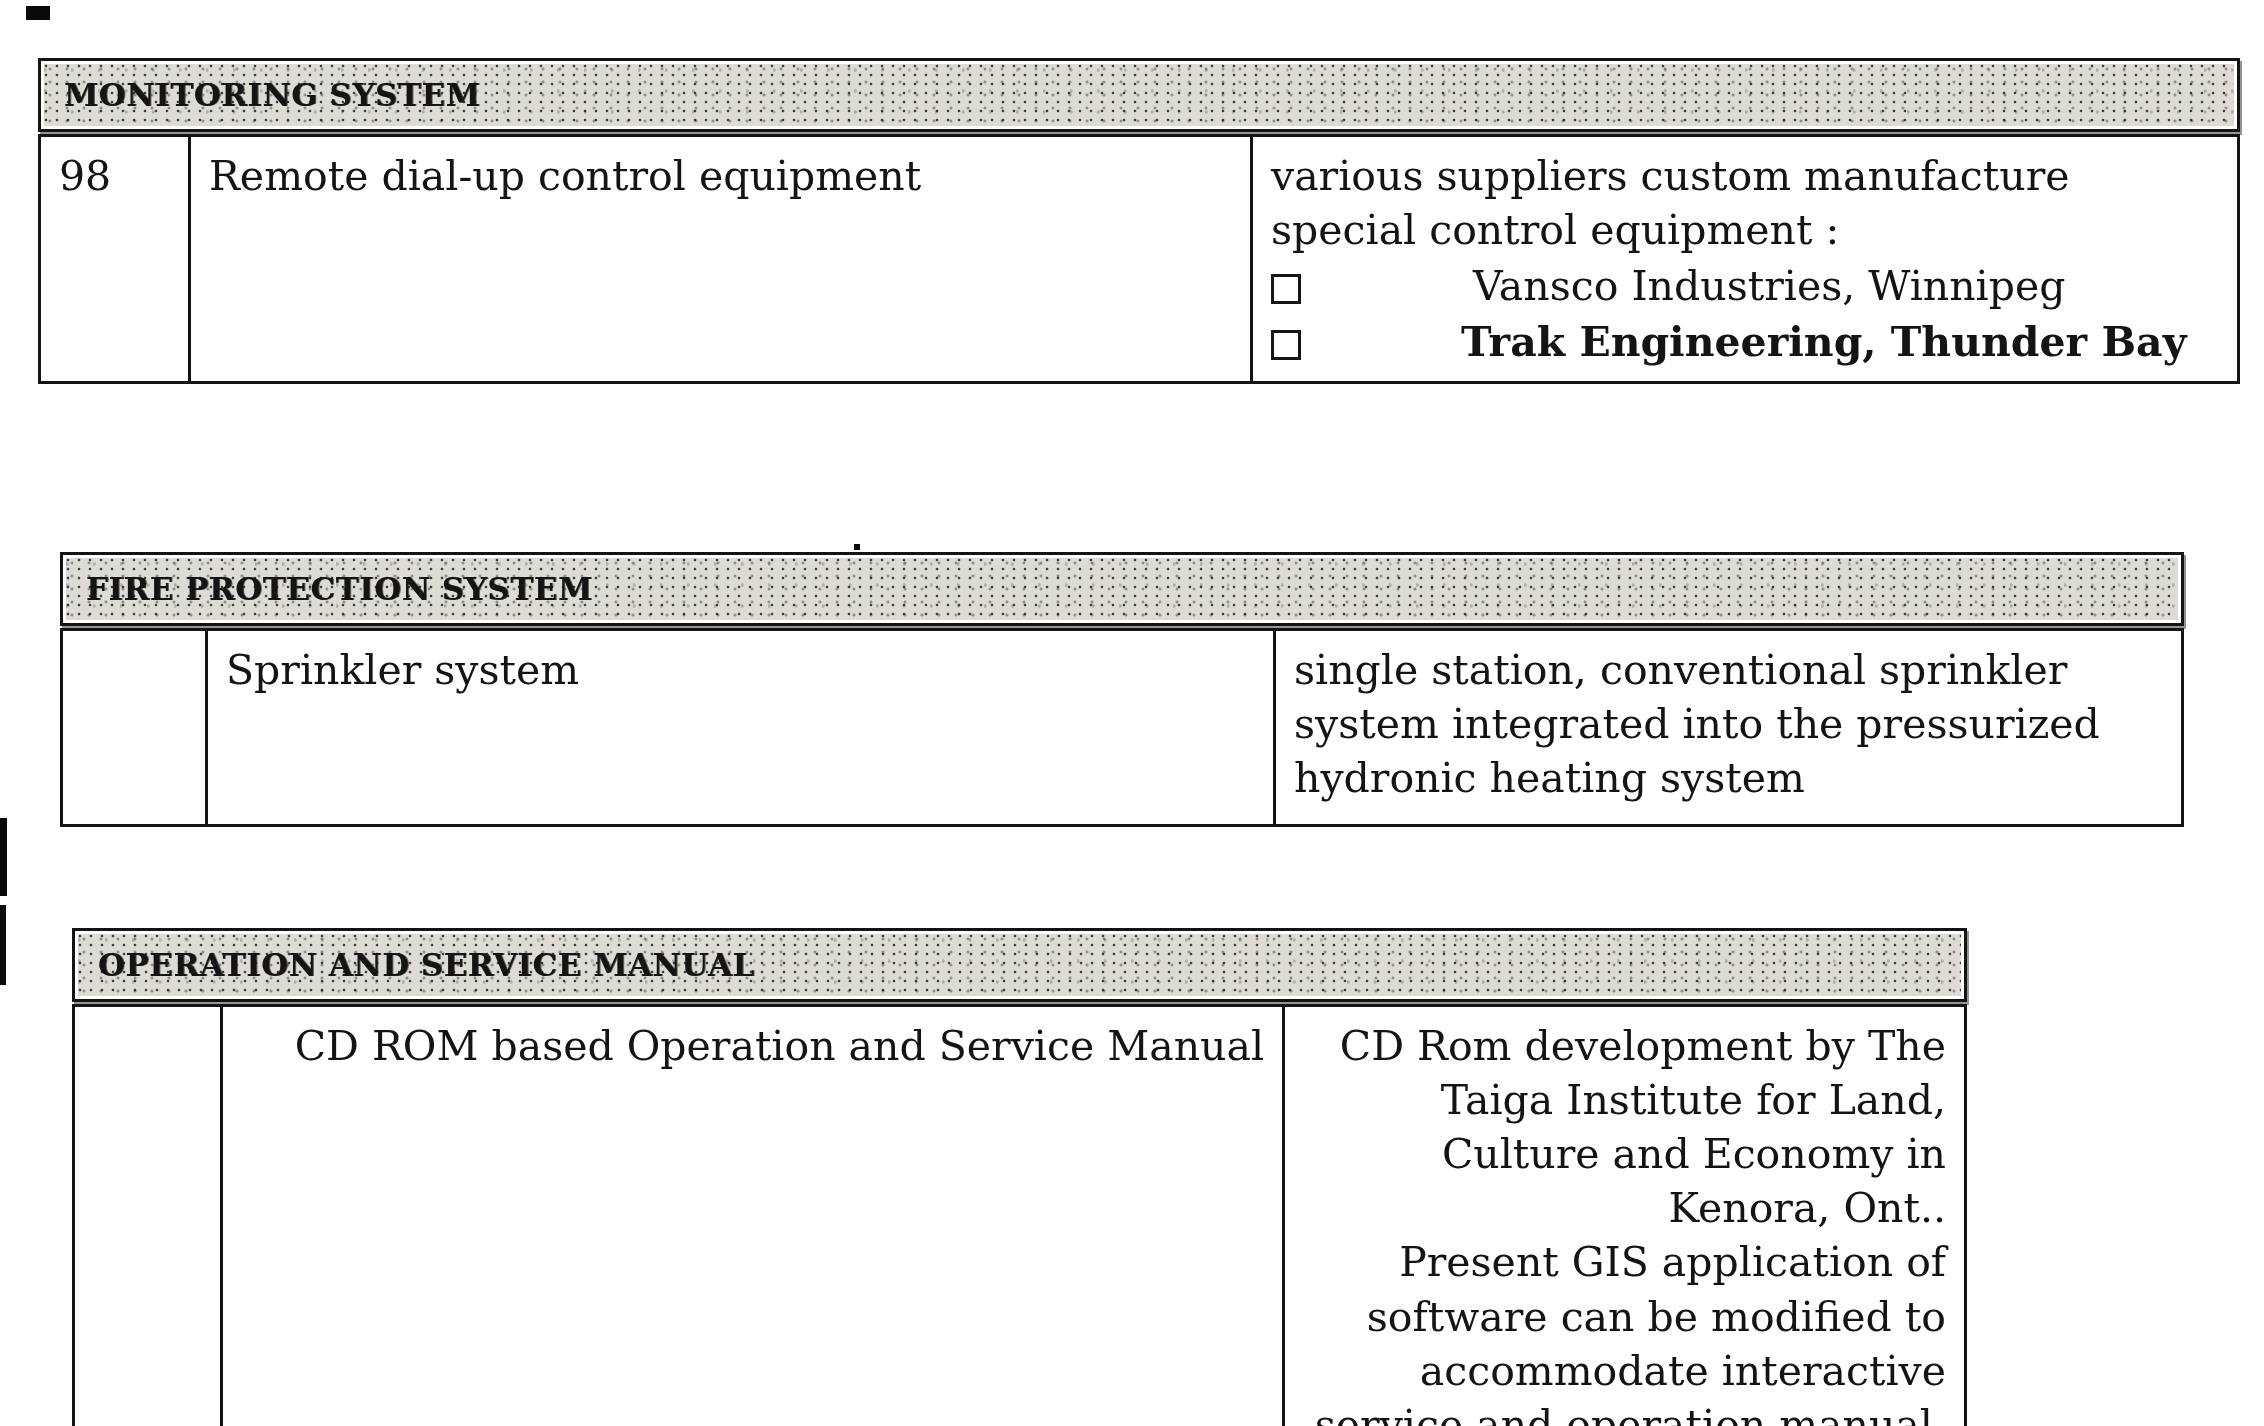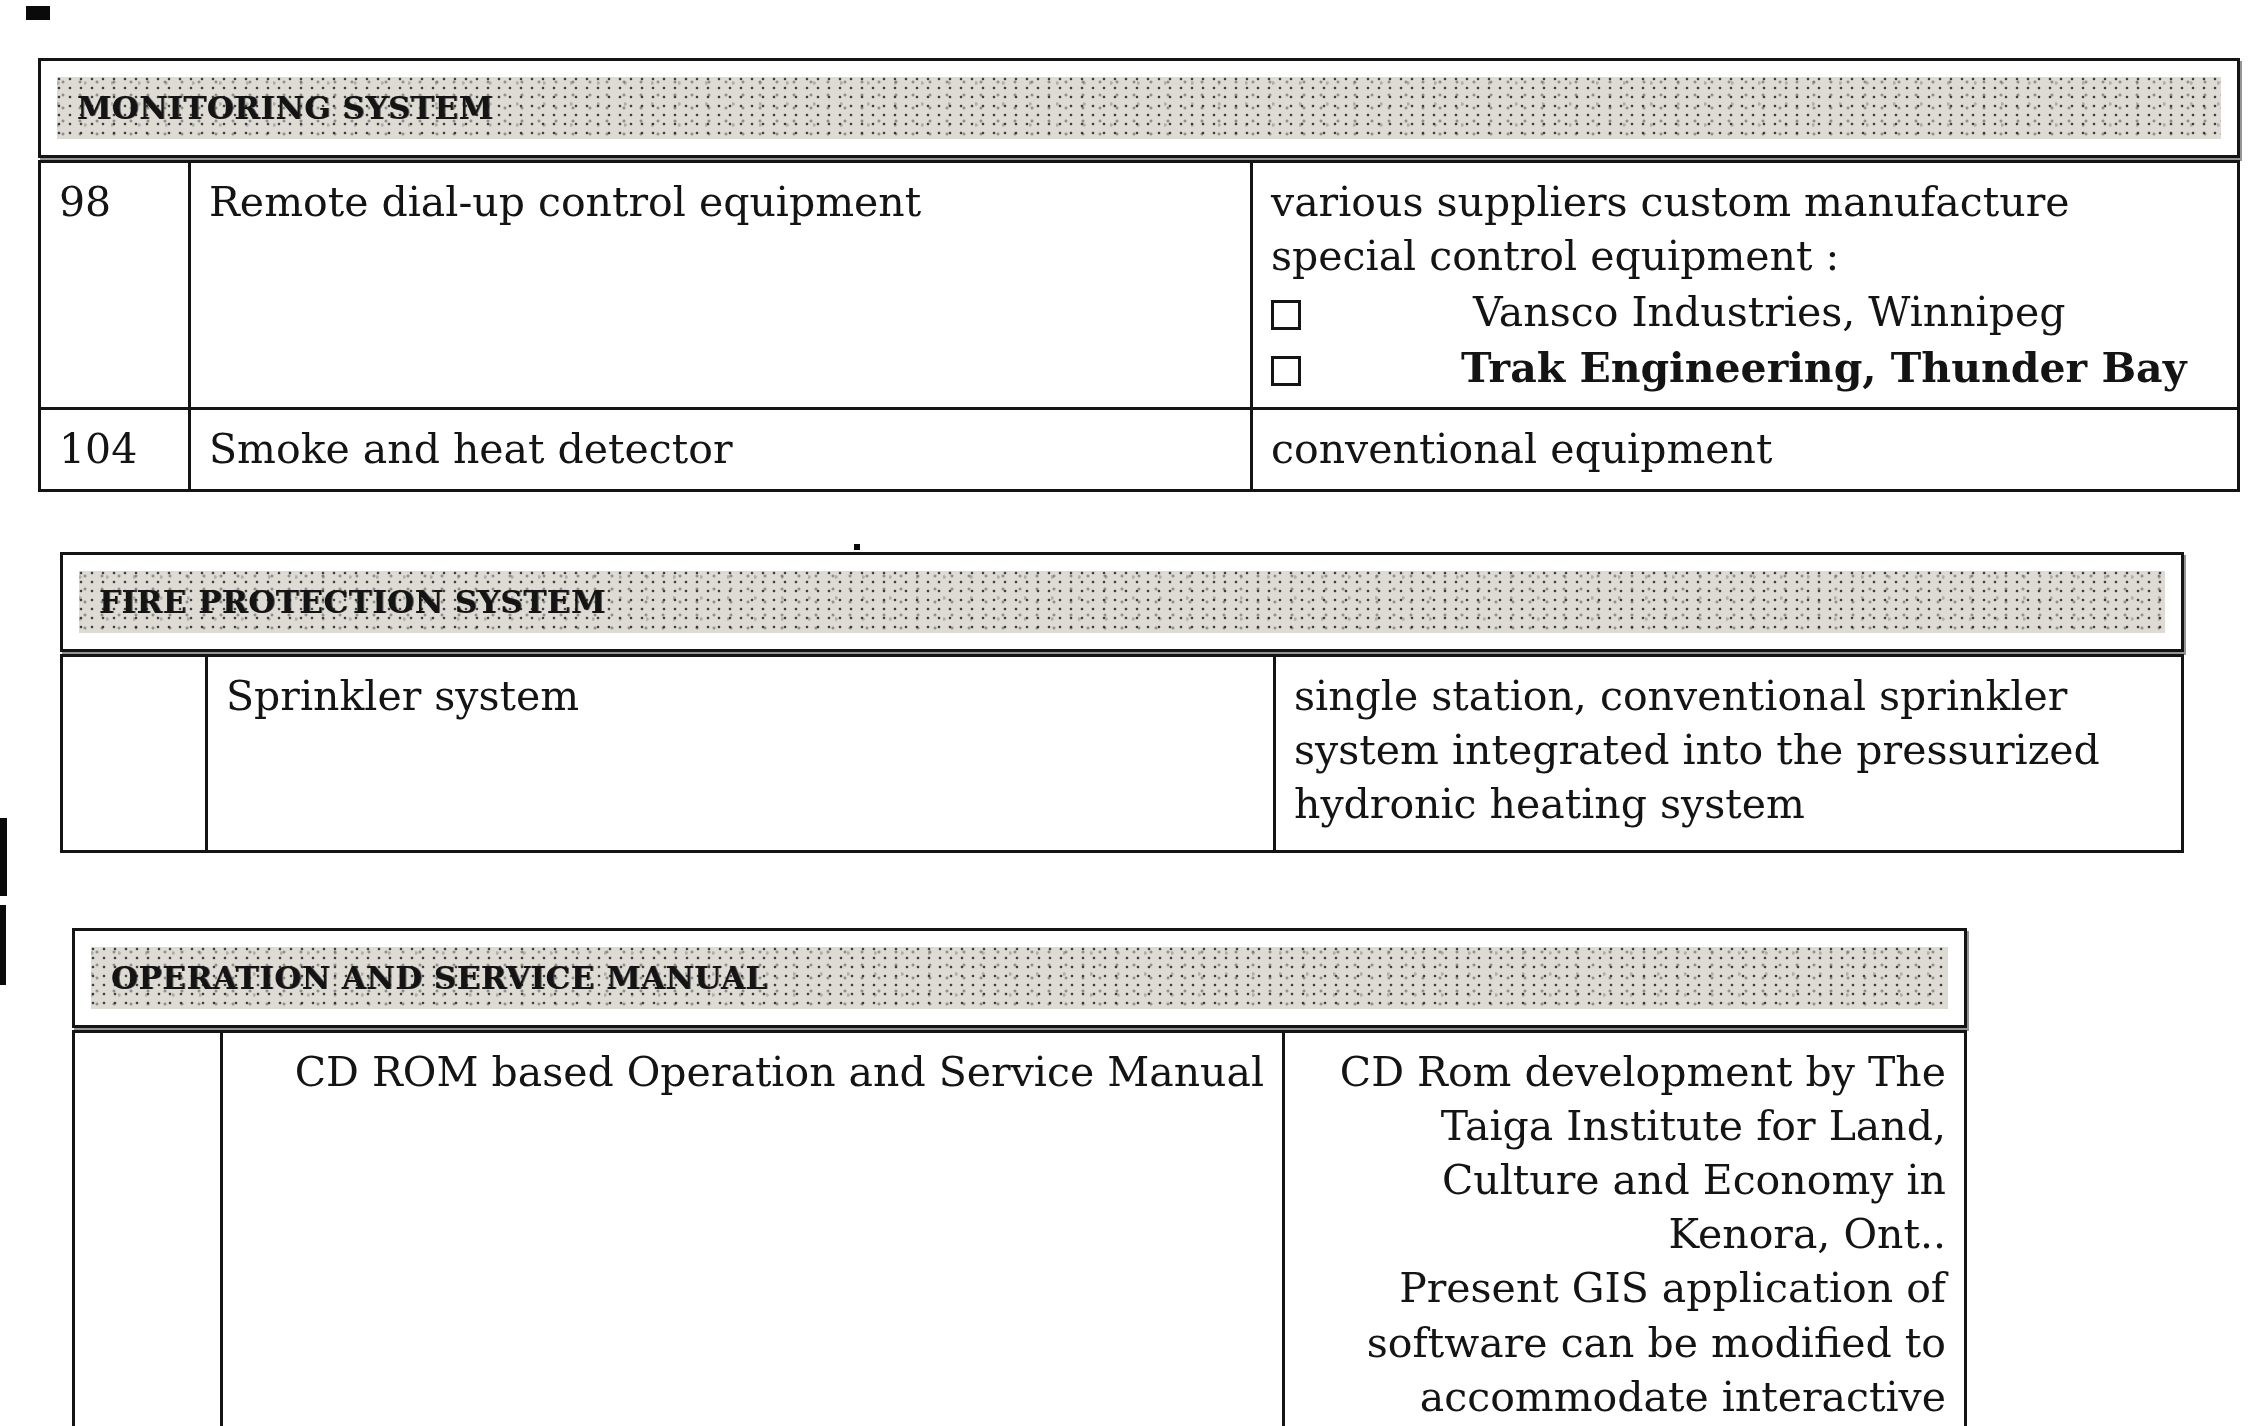--- a/index.html
+++ b/index.html
@@ -15,21 +15,21 @@
     color: #141414;
     overflow: hidden;
   }
 
   .doc-table { position: absolute; }
 
   
   .banner {
     border: 3px solid #141414;
     background: #ffffff;
-    padding: 16px;
+    padding: 3px;
     box-shadow: 2px 3px 0 rgba(20,20,20,0.45);
   }
   .banner-fill {
     height: 62px;
     display: flex;
     align-items: center;
     padding-left: 20px;
     background-color: #dddbd4;
     background-image:
       radial-gradient(circle at 2px 2px, rgba(35,35,35,0.85) 1px, transparent 1.7px),
@@ -106,25 +106,20 @@
         <div class="cb-line">
           <span class="cb-box"></span>
           <span class="cb-text">Vansco Industries, Winnipeg</span>
         </div>
         <div class="cb-line">
           <span class="cb-box"></span>
           <span class="cb-text bold">Trak Engineering, Thunder Bay</span>
         </div>
       </td>
     </tr>
-    <tr style="height:80px;">
-      <td class="num-cell">104</td>
-      <td class="item-cell">Smoke and heat detector</td>
-      <td class="value-cell">conventional equipment</td>
-    </tr>
   </tbody>
     </table>
 </div>
 
 <div class="doc-table" style="left:60px; top:552px; width:2124px;">
   <div class="banner">
     <div class="banner-fill">
       <span class="banner-title">FIRE PROTECTION SYSTEM</span>
     </div>
   </div>

